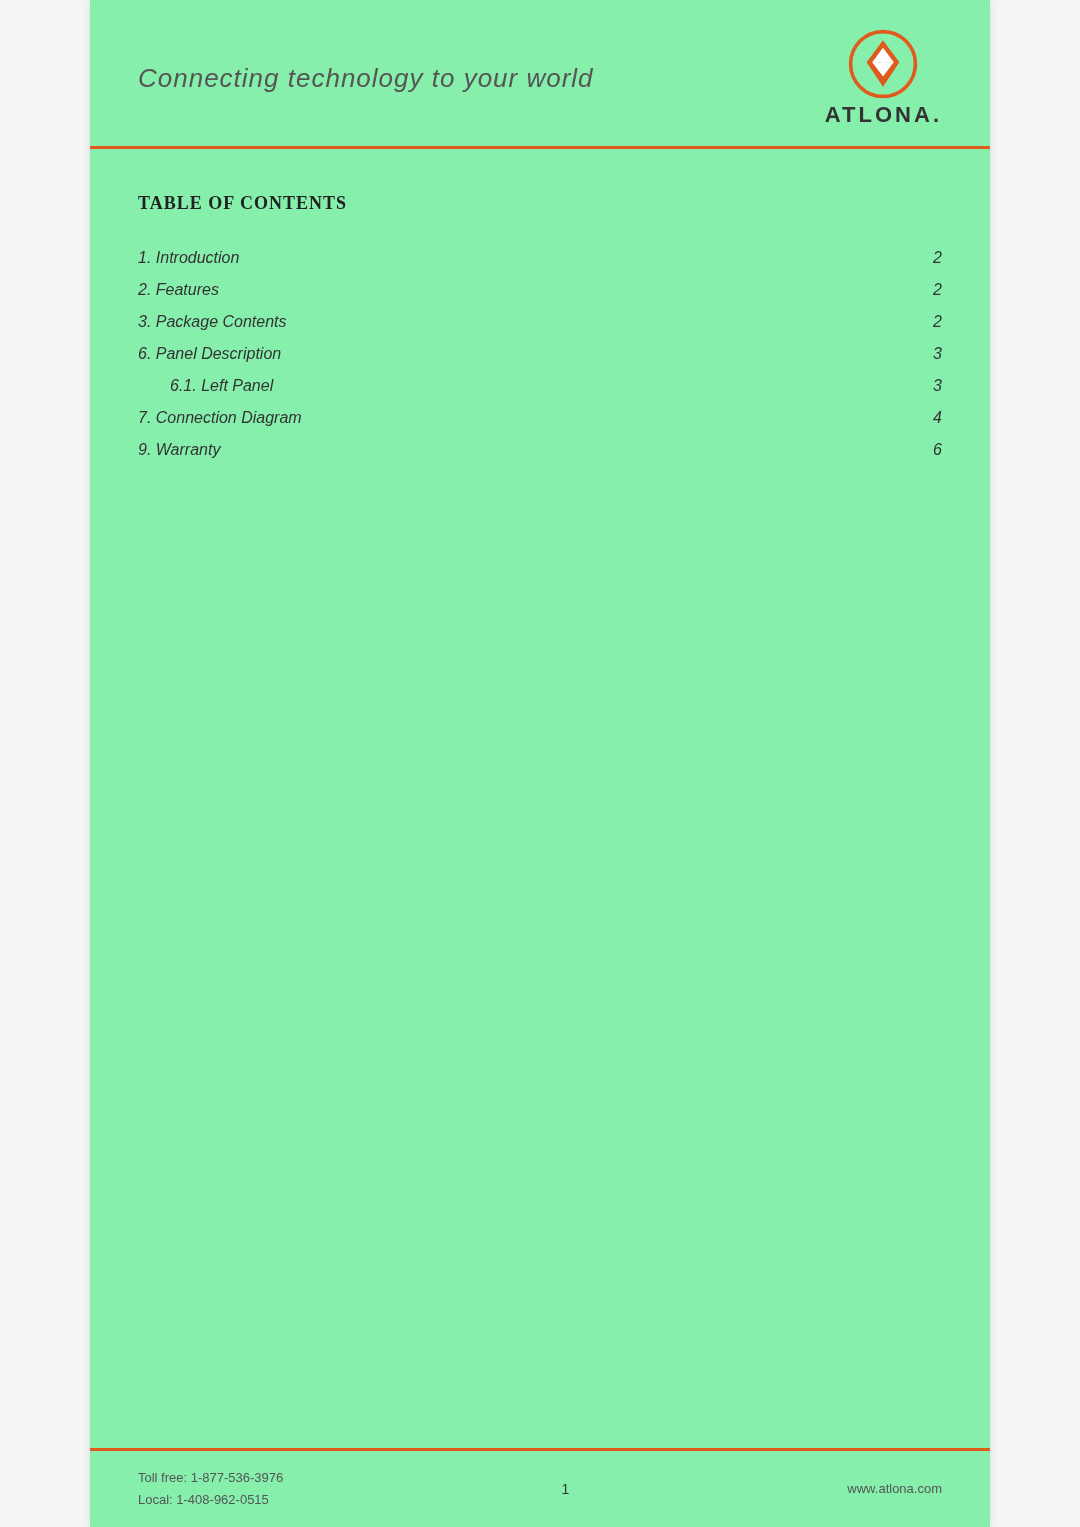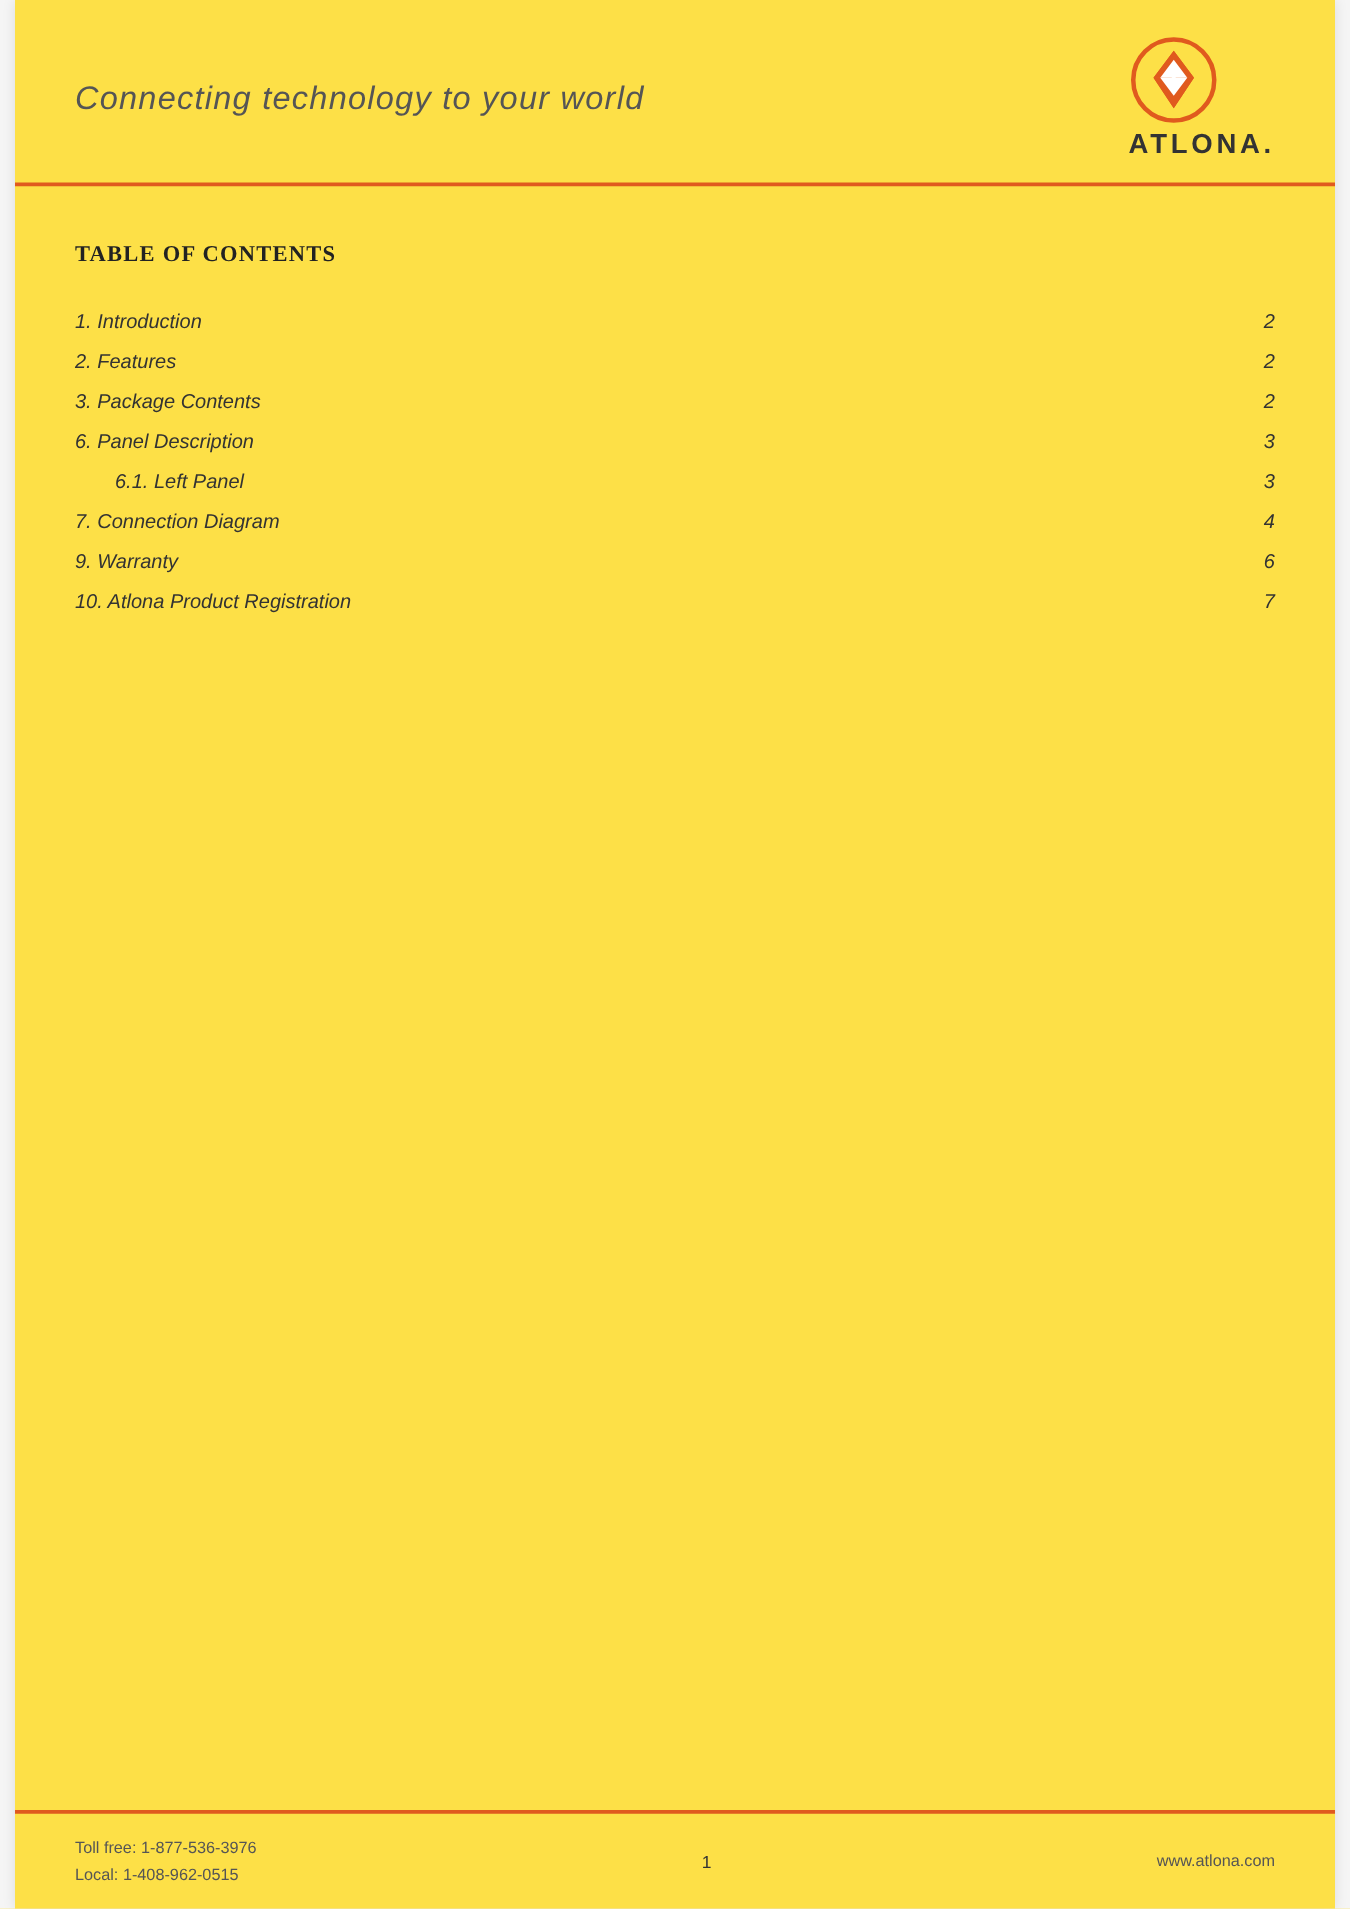--- a/index.html
+++ b/index.html
@@ -12,23 +12,23 @@
       width: 1080px;
       min-height: 1527px;
       background: #f5f5f5;
       font-family: Arial, sans-serif;
       display: flex;
       justify-content: center;
       align-items: flex-start;
     }
 
     .page {
-      width: 1056px;
+      width: 900px;
       min-height: 1527px;
-      background: #fde047;
+      background: #86efac;
       position: relative;
       display: flex;
       flex-direction: column;
       box-shadow: 0 0 10px rgba(0,0,0,0.1);
     }
 
     
     .header {
       display: flex;
       align-items: center;
@@ -124,21 +124,21 @@
 
     .footer-right {
       font-size: 13px;
       color: #555;
     }
 
     
     .atlona-logo-svg {
       display: flex;
       flex-direction: column;
-      align-items: flex-start;
+      align-items: center;
     }
   </style>
 </head>
 <body>
 
 <div class="page">
 
   <div class="header">
     <span class="header-tagline">Connecting technology to your world</span>
 
@@ -191,24 +191,20 @@
             <td class="toc-label indented">6.1. Left Panel</td>
             <td class="toc-page">3</td>
           </tr>
           <tr>
             <td class="toc-label">7. Connection Diagram</td>
             <td class="toc-page">4</td>
           </tr>
           <tr>
             <td class="toc-label">9. Warranty</td>
             <td class="toc-page">6</td>
-          </tr>
-          <tr>
-            <td class="toc-label">10. Atlona Product Registration</td>
-            <td class="toc-page">7</td>
           </tr>
         </tbody>
     </table>
 
   </div>
 
   <div class="footer">
     <div class="footer-left">
       <span>Toll free:  1-877-536-3976</span>
       <span></span>

